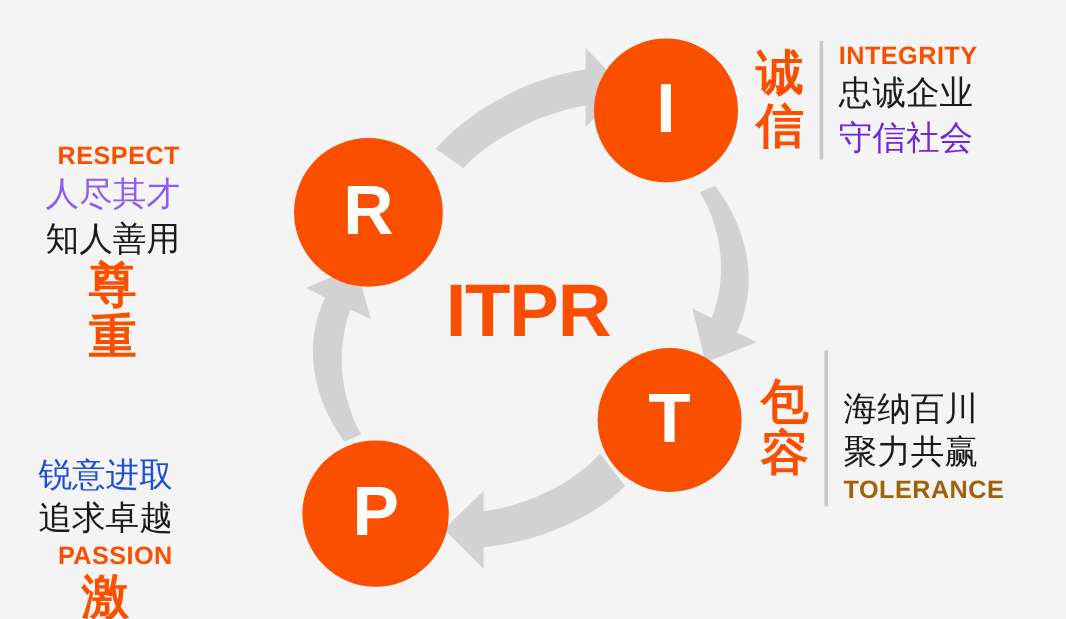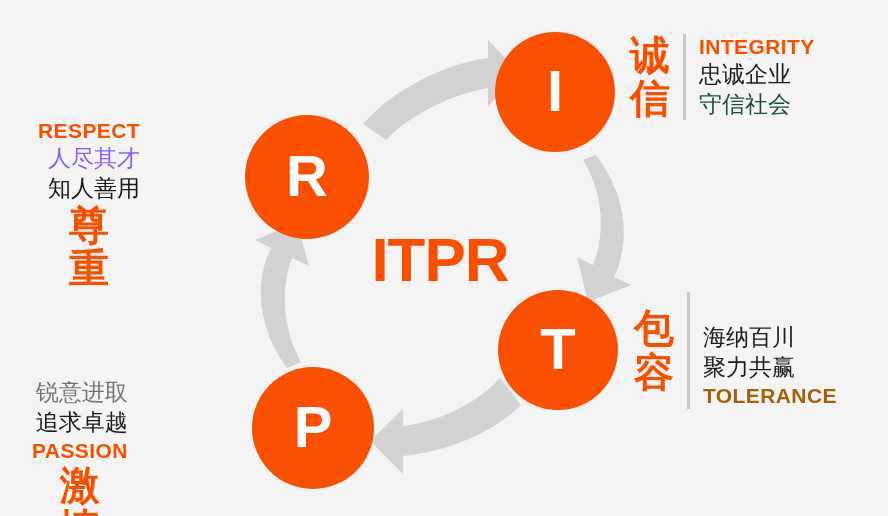--- a/index.html
+++ b/index.html
@@ -108,21 +108,21 @@
   .eng {
     color: #fb4f00;
     font-weight: bold;
     font-size: 21px;
     letter-spacing: 0.4px;
     line-height: 1.25;
     font-family: "Liberation Sans", "DejaVu Sans", sans-serif;
   }
   .cn-line {
     color: #1a1a1a;
-    font-size: 23px;
+    font-size: 28px;
     line-height: 1.3;
     font-family: "DejaVu Sans", "Liberation Sans", sans-serif;
     white-space: nowrap;
   }
 
   
   #block-respect  { left: 38px;  top: 118px; }
   #block-integrity{ left: 630px; top: 34px;  }
   #block-tolerance{ left: 634px; top: 292px; }
   #block-passion  { left: 32px;  top: 378px; }
@@ -199,38 +199,38 @@
 重</div>
   </div>
 
   <div class="value-block right" id="block-integrity">
     <div class="cn-big" style="color: rgb(251, 79, 0);">诚
 信</div>
     <div class="divider" style="background: rgb(201, 201, 201);"></div>
     <div class="detail align-left">
       <div class="eng" style="color: rgb(251, 79, 0);">INTEGRITY</div>
       <div class="cn-line" style="color: rgb(26, 26, 26);">忠诚企业</div>
-      <div class="cn-line" style="color: #14532d;">守信社会</div>
+      <div class="cn-line" style="color: #6d28d9;">守信社会</div>
     </div>
   </div>
 
   <div class="value-block right" id="block-tolerance">
     <div class="cn-big" style="color: rgb(251, 79, 0);">包
 容</div>
     <div class="divider" style="background: rgb(201, 201, 201);"></div>
     <div class="detail align-left">
       <div class="cn-line" style="color: rgb(26, 26, 26); margin-top: 31px;">海纳百川</div>
       <div class="cn-line" style="color: rgb(26, 26, 26);">聚力共赢</div>
       <div class="eng" style="color: #a16207;">TOLERANCE</div>
     </div>
   </div>
 
   <div class="value-block left" id="block-passion">
     <div class="detail align-right">
-      <div class="cn-line" style="color: #737373;">锐意进取</div>
+      <div class="cn-line" style="color: #1d4ed8;">锐意进取</div>
       <div class="cn-line" style="color: rgb(26, 26, 26); text-align: center;">追求卓越</div>
       <div class="eng" style="color: rgb(251, 79, 0);">PASSION</div>
     </div>
     <div class="divider" style="background: rgb(201, 201, 201);"></div>
     <div class="cn-big" style="color: rgb(251, 79, 0);">激
 情</div>
   </div>
 
 </div>
 

